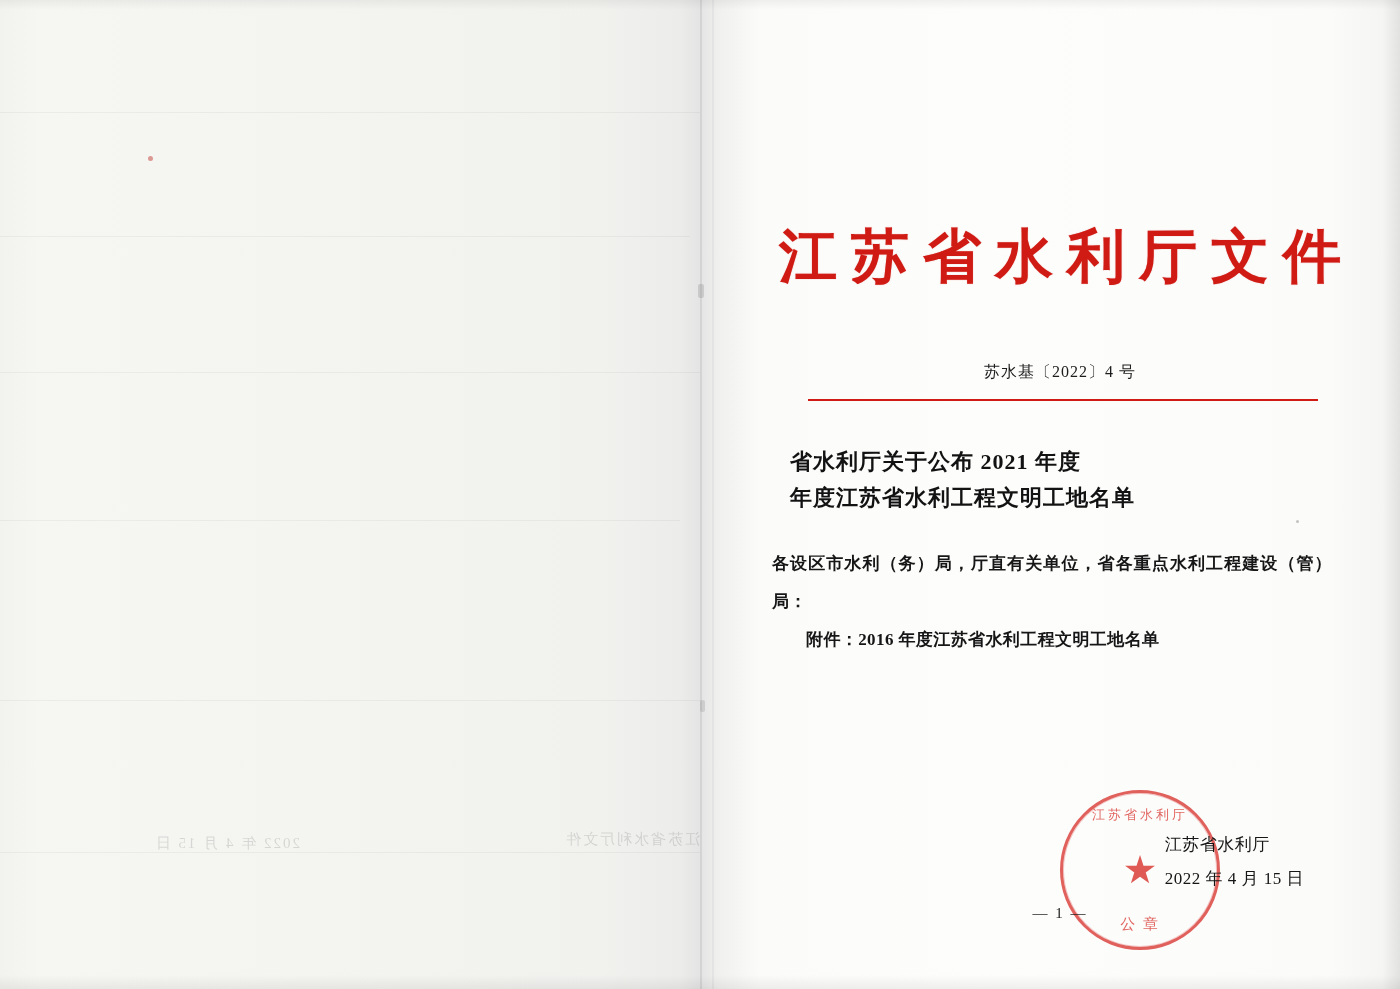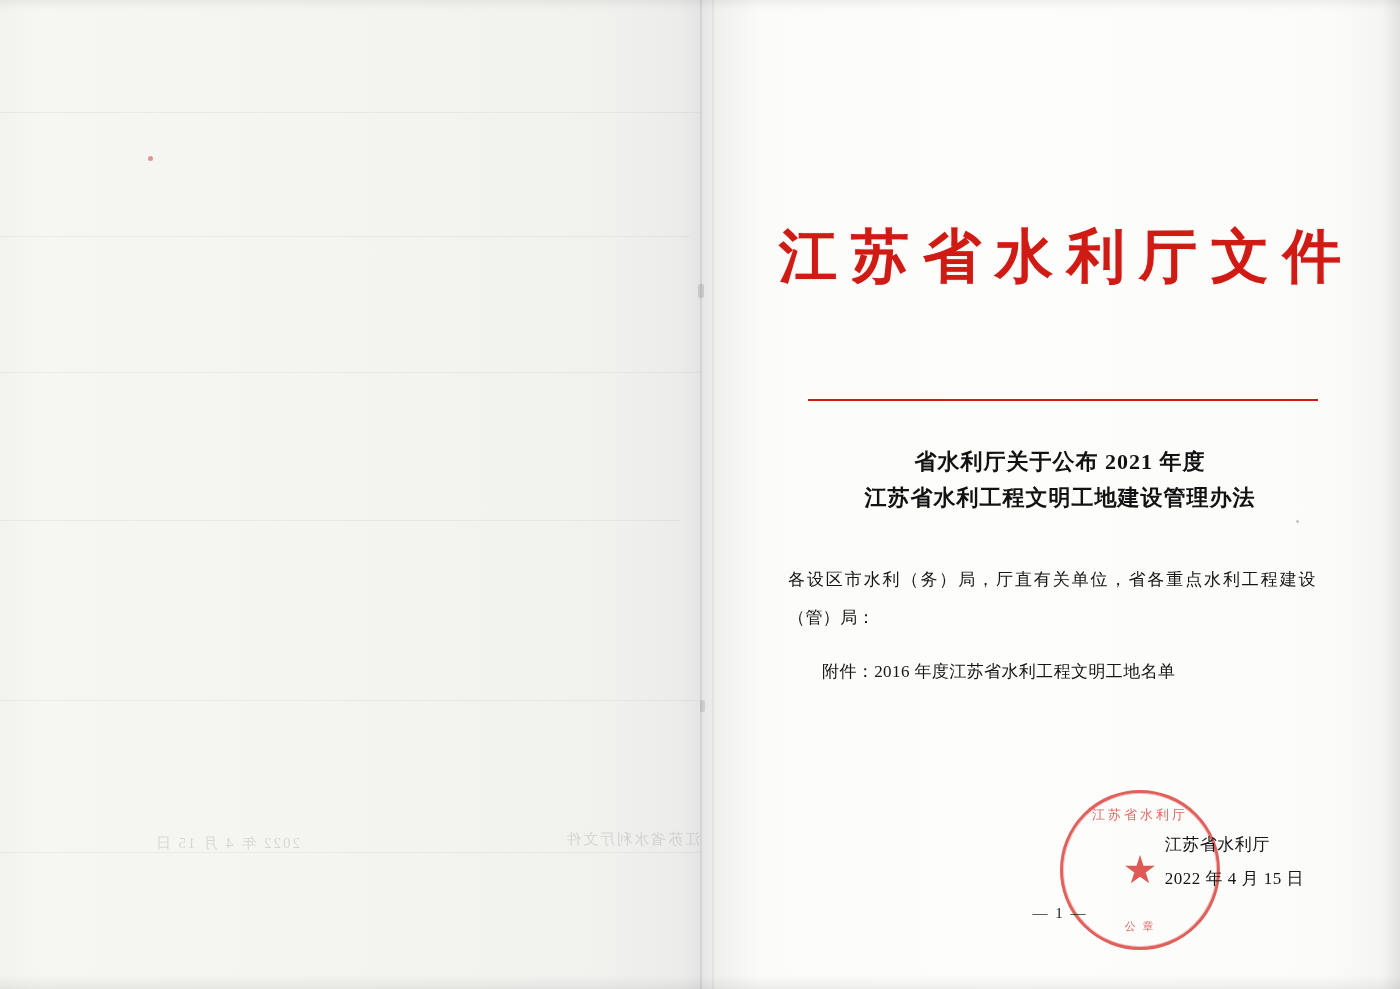--- a/index.html
+++ b/index.html
@@ -118,40 +118,40 @@
     width: 510px;
     height: 2px;
     background: #cf1b14;
   }
 
   #title {
     position: absolute;
     left: 30px;
     top: 444px;
     width: 540px;
-    text-align: center;
+    text-align: left;
     font-size: 22px;
     font-weight: 700;
     line-height: 36px;
     color: #121212;
     letter-spacing: 1px;
   }
 
   #body {
     position: absolute;
     left: 12px;
     top: 545px;
     width: 560px;
     font-size: 17px;
     line-height: 38px;
     color: #161616;
     letter-spacing: 0.4px;
     text-align: justify;
   }
-  #body p { margin: 16px; }
+  #body p { margin: 0; font-weight: bold; }
   #body p.ind { text-indent: 2em; }
 
   #signature {
     position: absolute;
     right: 56px;
     top: 828px;
     text-align: left;
     font-size: 17px;
     line-height: 34px;
     color: #161616;
@@ -187,21 +187,21 @@
     position: absolute;
     left: 0;
     width: 100%;
     text-align: center;
     color: rgba(214,36,30,0.7);
     font-size: 13px;
     letter-spacing: 3px;
     font-family: "Liberation Serif", serif;
   }
   #seal .arc-top { top: 16px; }
-  #seal .arc-bottom { bottom: 16px; font-size: 11px; letter-spacing: 2px; }
+  #seal .arc-bottom { bottom: 16px; font-size: 15px; letter-spacing: 2px; }
 
   #pagenum {
     position: absolute;
     left: 0;
     top: 905px;
     width: 600px;
     text-align: center;
     font-size: 15px;
     color: #1c1c1c;
     letter-spacing: 2px;
@@ -253,26 +253,27 @@
 
   <div id="verso-ghost">
     <span class="g1">江苏省水利厅文件</span>
     <span class="g2">2022 年 4 月 15 日</span>
   </div>
 
   <div id="doc">
 
     <div id="masthead">江苏省水利厅文件</div>
 
+    <div id="docnum">苏水基〔2022〕4 号</div>
 
     <div id="redrule"></div>
 
     <div id="title">
       <div>省水利厅关于公布 2021 年度</div>
-      <div>江苏省水利工程文明工地建设管理办法</div>
+      <div>年度江苏省水利工程文明工地名单</div>
     </div>
 
     <div id="body">
       <p>各设区市水利（务）局，厅直有关单位，省各重点水利工程建设（管）局：</p>
       <p class="ind">附件：2016 年度江苏省水利工程文明工地名单</p>
     </div>
 
     <div id="seal">
       <div class="ring"></div>
       <div class="arc-top">江苏省水利厅</div>

